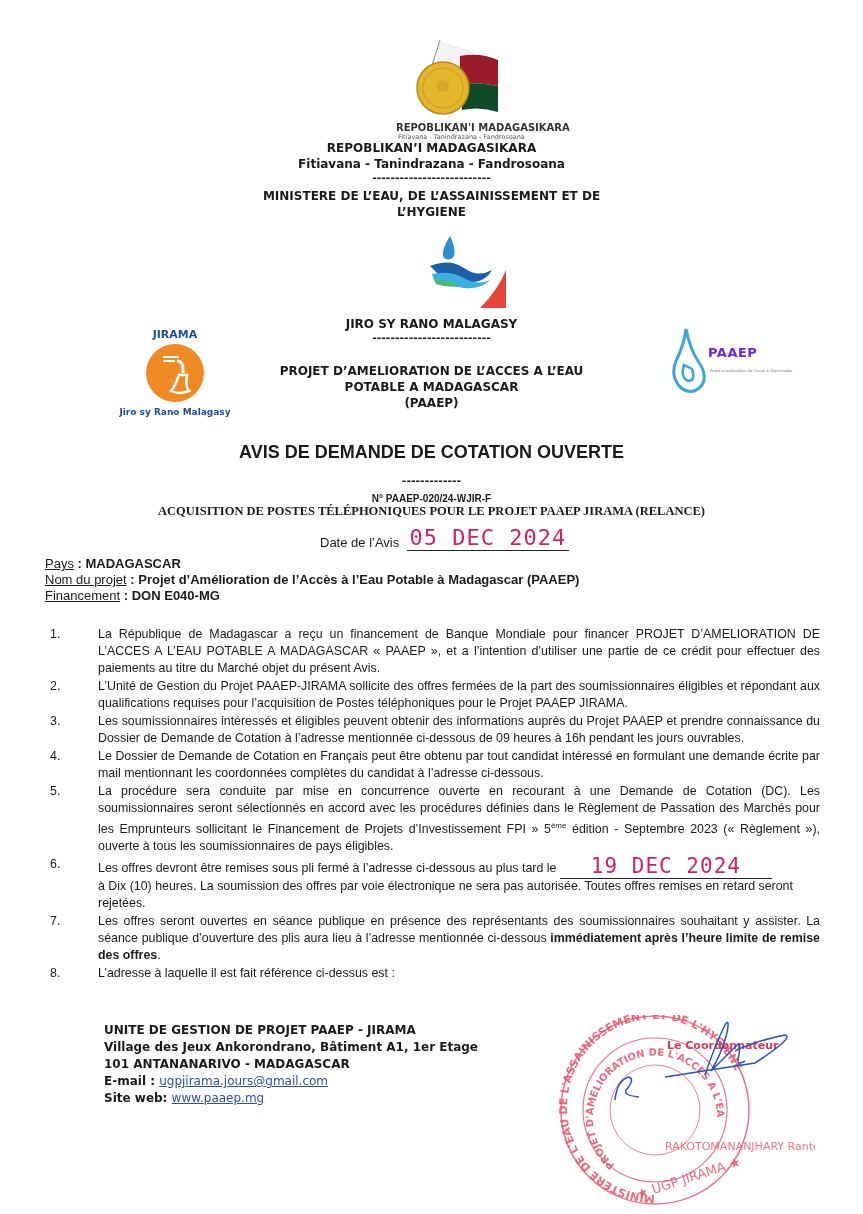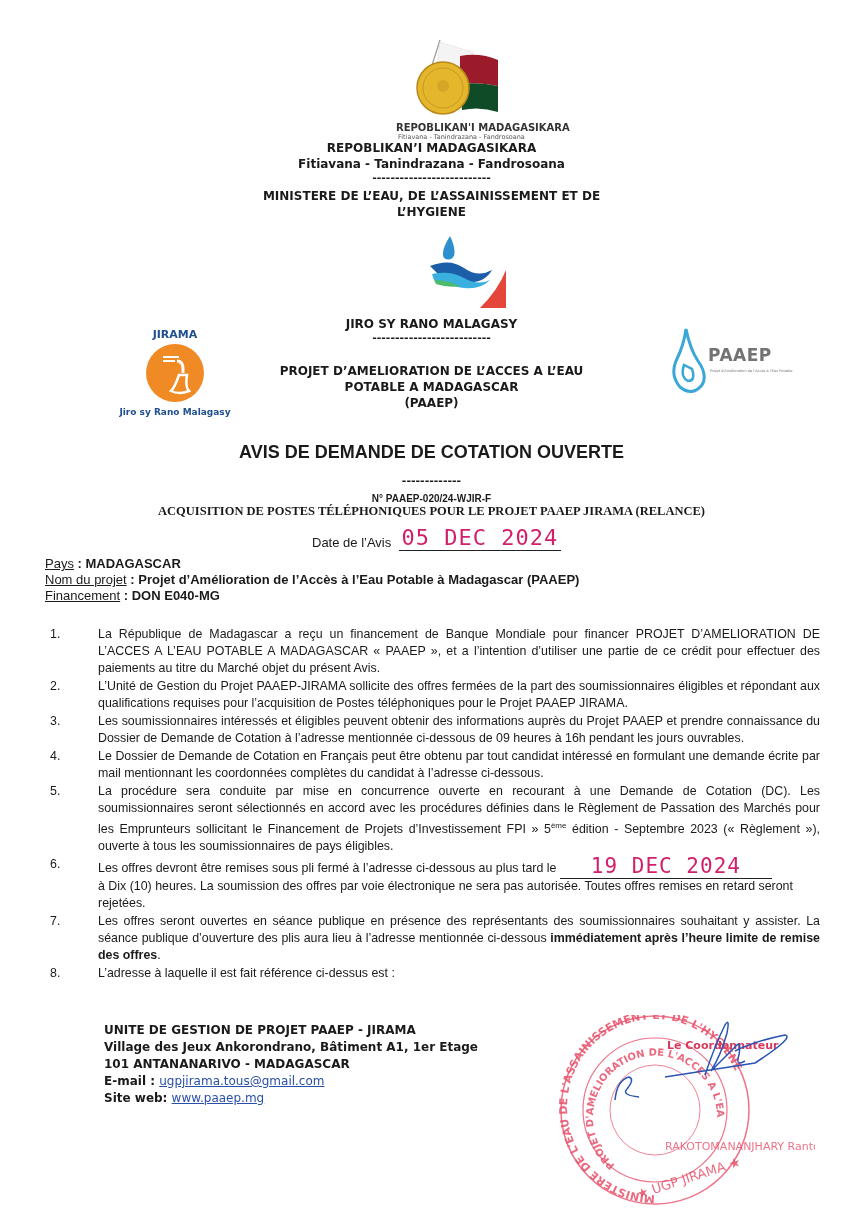--- a/index.html
+++ b/index.html
@@ -69,32 +69,32 @@
     <path d="M34 32 Q30 44 26 48 Q34 52 44 48 Q40 44 42 32 Z" fill="none" stroke="#fff" stroke-width="2.5"></path>
   </svg>
   <div style="font-size:9px;font-weight:bold;color:#1f4f8f;">Jiro sy Rano Malagasy</div>
 </div>
 
 <div class="abs" style="left:670px;top:325px;width:130px;height:80px;">
   <svg width="40" height="75" viewBox="0 0 40 75" style="position:absolute;left:0;top:0;">
     <path d="M16 4 Q14 20 6 36 Q0 50 10 62 Q22 72 32 60 Q38 50 28 36 Q20 24 16 4 Z" fill="none" stroke="#3aa7d8" stroke-width="3"></path>
     <path d="M14 40 Q10 52 18 56 Q26 56 22 44 Z" fill="none" stroke="#3aa7d8" stroke-width="2.5"></path>
   </svg>
-  <div style="position:absolute;left:38px;top:20px;font-size:17px;font-weight:bold;color:#737373;letter-spacing:0.5px;">PAAEP</div>
+  <div style="position:absolute;left:38px;top:20px;font-size:13px;font-weight:bold;color:#6d28d9;letter-spacing:0.5px;">PAAEP</div>
   <div style="position:absolute;left:40px;top:44px;font-size:3.5px;color:#777;white-space:nowrap;">Projet d'Amélioration de l'Accès à l'Eau Potable</div>
 </div>
 
 <div class="abs center" style="left:100px;width:663px;top:442px;">
   <div style="font-size:18px;font-weight:bold;font-family:'Liberation Sans',sans-serif;">AVIS DE DEMANDE DE COTATION OUVERTE</div>
   <div class="dash" style="margin-top:12px;">-------------</div>
   <div style="font-size:10px;font-weight:bold;margin-top:6px;font-family:'Liberation Sans',sans-serif;">N° PAAEP-020/24-WJIR-F</div>
   <div style="font-size:12.5px;font-weight:bold;font-family:Liberation Serif, serif;">ACQUISITION DE POSTES TÉLÉPHONIQUES POUR LE PROJET PAAEP JIRAMA (RELANCE)</div>
 </div>
 
-<div class="abs" style="left:312px;top:527px;font-family:'Liberation Sans',sans-serif;font-size:13px;">
+<div class="abs" style="left:320px;top:527px;font-family:'Liberation Sans',sans-serif;font-size:13px;">
   <span>Date de l’Avis</span>
   <span style="display:inline-block;width:162px;border-bottom:1px solid #222;margin-left:4px;text-align:center;position:relative;top:-2px;">
     <span class="stamp-date" style="font-size:22px;">05 DEC 2024</span>
   </span>
 </div>
 
 <div class="abs" style="left:45px;top:556px;font-family:'Liberation Sans',sans-serif;font-size:13px;line-height:16px;font-weight:bold;">
   <div><span class="u" style="font-weight:normal;text-align:right;">Pays</span><span> : MADAGASCAR</span></div>
   <div><span class="u" style="font-weight:normal;">Nom du projet</span><span> : Projet d’Amélioration de l’Accès à l’Eau Potable à Madagascar (PAAEP)</span></div>
   <div><span class="u" style="font-weight:normal;">Financement</span><span> : DON E040-MG</span></div>
@@ -112,21 +112,21 @@
       <span>à Dix (10) heures. La soumission des offres par voie électronique ne sera pas autorisée. Toutes offres remises en retard seront rejetées.</span></li>
     <li><span class="num">7.</span><span>Les offres seront ouvertes en séance publique en présence des représentants des soumissionnaires souhaitant y assister. La séance publique d’ouverture des plis aura lieu à l’adresse mentionnée ci-dessous </span><b>immédiatement après l’heure limite de remise des offres</b><span>.</span></li>
     <li><span class="num">8.</span><span>L’adresse à laquelle il est fait référence ci-dessus est :</span></li>
   </ol>
 </div>
 
 <div class="abs" style="left:104px;top:1022px;font-size:12px;line-height:17px;font-weight:bold;">
   <div>UNITE DE GESTION DE PROJET PAAEP - JIRAMA</div>
   <div>Village des Jeux Ankorondrano, Bâtiment A1, 1er Etage</div>
   <div>101 ANTANANARIVO - MADAGASCAR</div>
-  <div><span>E-mail : </span><span class="link" style="font-weight:normal;">ugpjirama.tous@gmail.com</span></div>
+  <div><span>E-mail : </span><span class="link" style="font-weight:normal;">ugpjirama.jours@gmail.com</span></div>
   <div><span>Site web: </span><span class="link" style="font-weight:normal;">www.paaep.mg</span></div>
 </div>
 
 <div class="abs" style="left:555px;top:1015px;width:260px;height:195px;">
   <svg width="260" height="195" viewBox="0 0 260 195">
     <defs>
       <path id="outerArc" d="M 100 180 A 88 88 0 1 1 188 92"></path>
       <path id="innerArc" d="M 60 150 A 62 62 0 1 1 162 100"></path>
     </defs>
     <circle cx="100" cy="95" r="94" fill="none" stroke="#e8506a" stroke-width="1.5" opacity="0.8"></circle>

